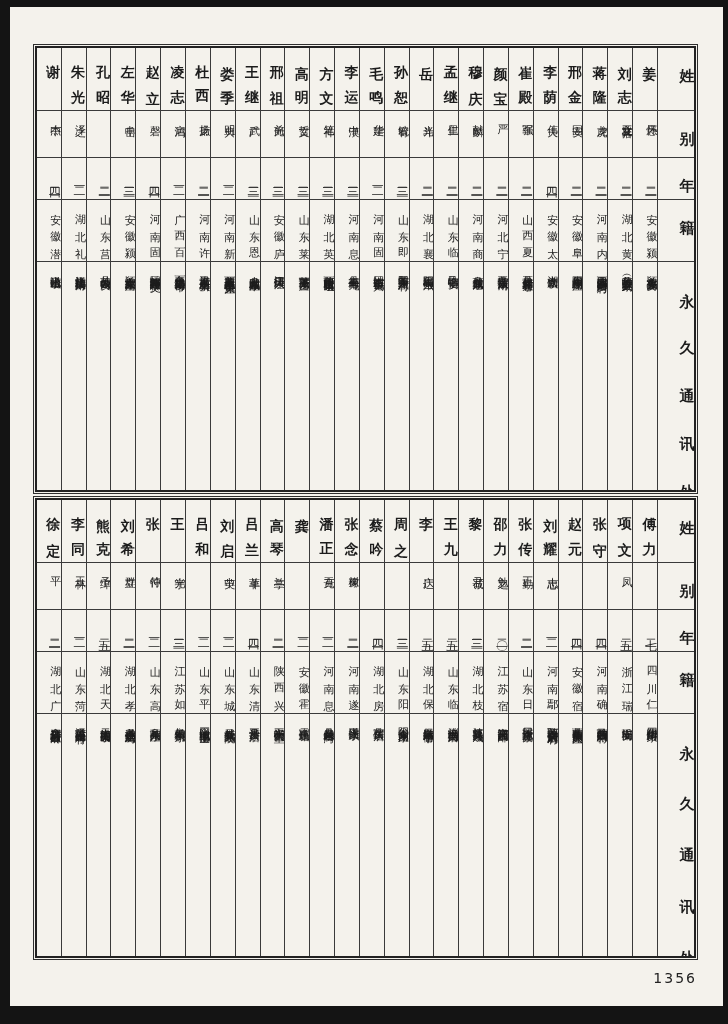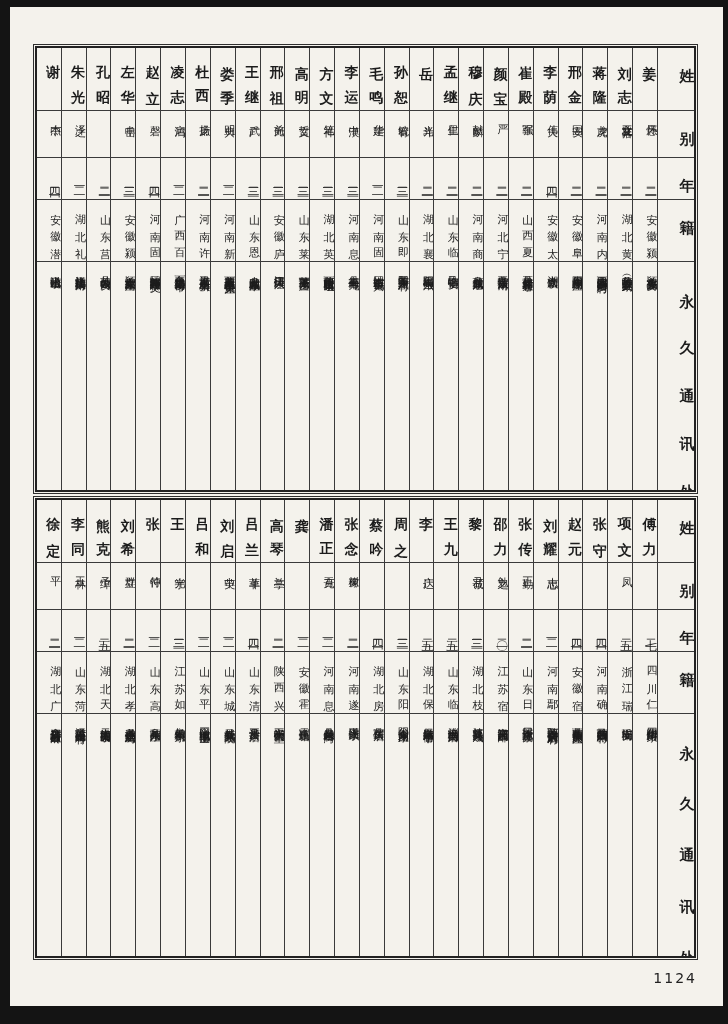--- a/index.html
+++ b/index.html
@@ -450,14 +450,14 @@
             <div class="cell c-name">徐定民</div>
             <div class="cell c-alias">平</div>
             <div class="cell c-age">二二</div>
             <div class="cell c-native">湖北广济</div>
             <div class="cell c-addr">广济郑公塔马蚊河麻石岭</div>
           </div>
         </div>
     </div>
 
   </div>
-  <div class="page-num">1124</div>
+  <div class="page-num">1356</div>
 </div>
 
 </body></html>

